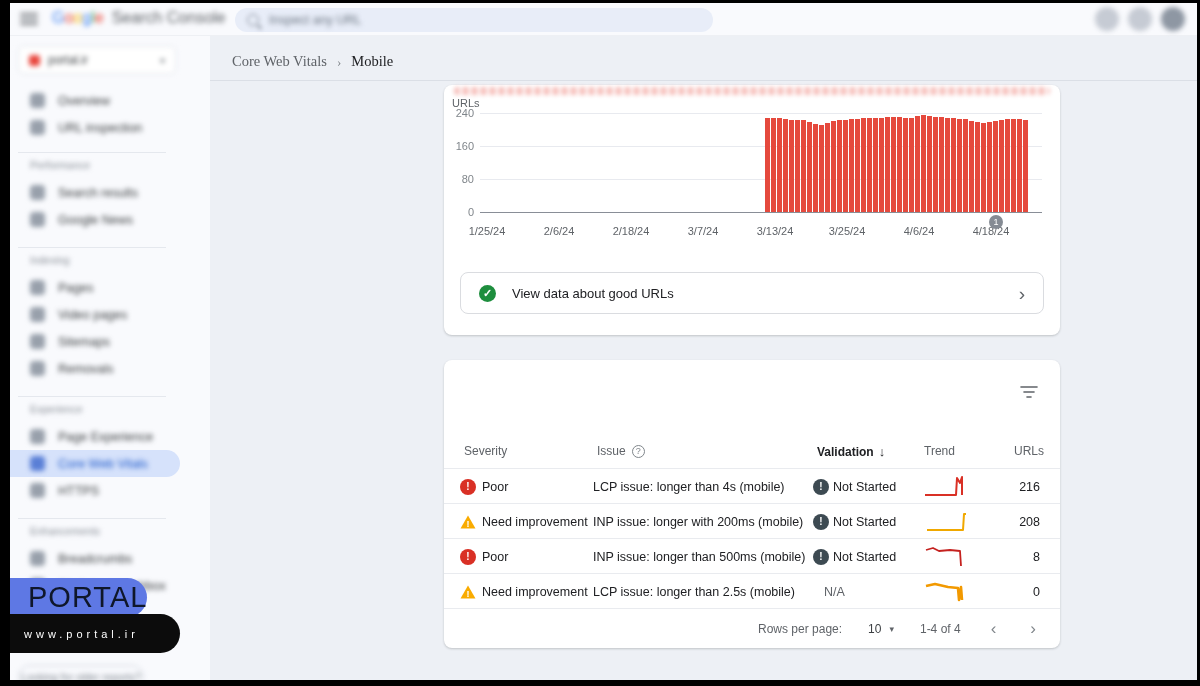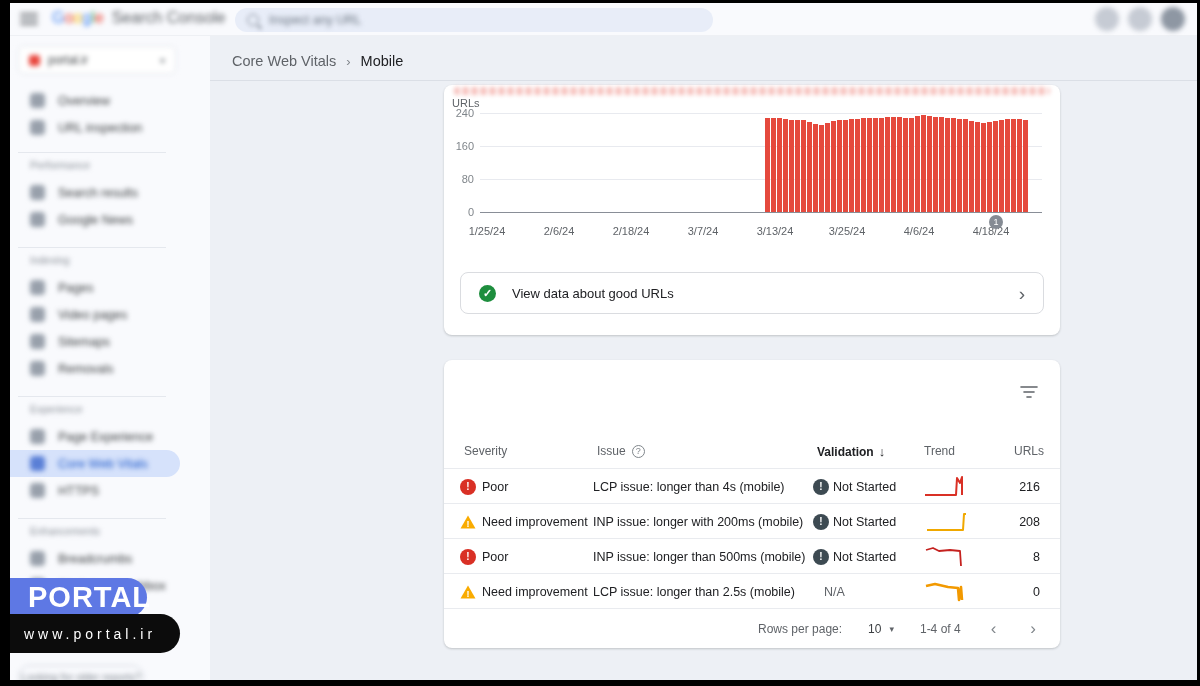--- a/index.html
+++ b/index.html
@@ -35,27 +35,27 @@
   .side-item.selected { background:#d6e2fb; border-radius:0 15px 15px 0; width:170px; }
   .side-item.selected .sic { background:#5a7fd6; }
   .side-item.selected .slabel { color:#1a56c9; font-weight:500; }
   .side-header { position:absolute; left:20px; font-size:10.5px; color:#8a9099; white-space:nowrap; }
   .side-div { position:absolute; left:8px; width:148px; border-top:1px solid #e5e8ee; }
   .side-footer-box { position:absolute; left:8px; top:629px; width:126px; height:24px; border:1px solid #ccd1d9; border-radius:13px; display:flex; align-items:center; justify-content:center; }
   .side-footer-box span { font-size:10.5px; color:#7b828c; white-space:nowrap; }
 
   
   .wm-blue { position:absolute; left:-4px; top:575px; width:141px; height:39px; background:#5e78e4; border-radius:0 20px 20px 0; display:flex; align-items:center; padding-left:22px; z-index:20; }
-  .wm-blue span { color:#ffffff; font-size:29px; font-weight:700; letter-spacing:1px; }
+  .wm-blue span { color:#0f172a; font-size:29px; font-weight:400; letter-spacing:1px; }
   .wm-black { position:absolute; left:-10px; top:611px; width:180px; height:39px; background:#0c0c0c; border-radius:0 20px 20px 0; display:flex; align-items:center; padding-left:24px; z-index:21; }
-  .wm-black span { color:#fff; font-size:14px; font-weight:500; letter-spacing:4px; }
+  .wm-black span { color:#fff; font-size:11px; font-weight:500; letter-spacing:4px; }
 
   
   .main { position:absolute; left:200px; top:33px; width:987px; height:644px; background:#edf0f5; }
-  .breadcrumb { position:absolute; left:22px; top:17px; display:flex; align-items:center; gap:10px; font-size:14.5px; }
+  .breadcrumb { position:absolute; left:22px; top:17px; display:flex; align-items:center; gap:10px; font-size:14.5px;font-family:Liberation Serif, serif; }
   .breadcrumb .bc-parent { color:#5f6368; }
   .breadcrumb .bc-sep { color:#80868b; font-size:13px; }
   .breadcrumb .bc-current { color:#202124; font-weight:500; }
   .bc-divider { position:absolute; left:0px; top:44px; width:987px; border-top:1px solid #dbdfe6; }
 
   .card { position:absolute; background:#fff; border-radius:8px; box-shadow:0 1px 2px rgba(60,64,67,.18), 0 1px 3px rgba(60,64,67,.08); }
   .chart-card { left:234px; top:49px; width:616px; height:250px; }
   .table-card { left:234px; top:324px; width:616px; height:288px; }
 
   

